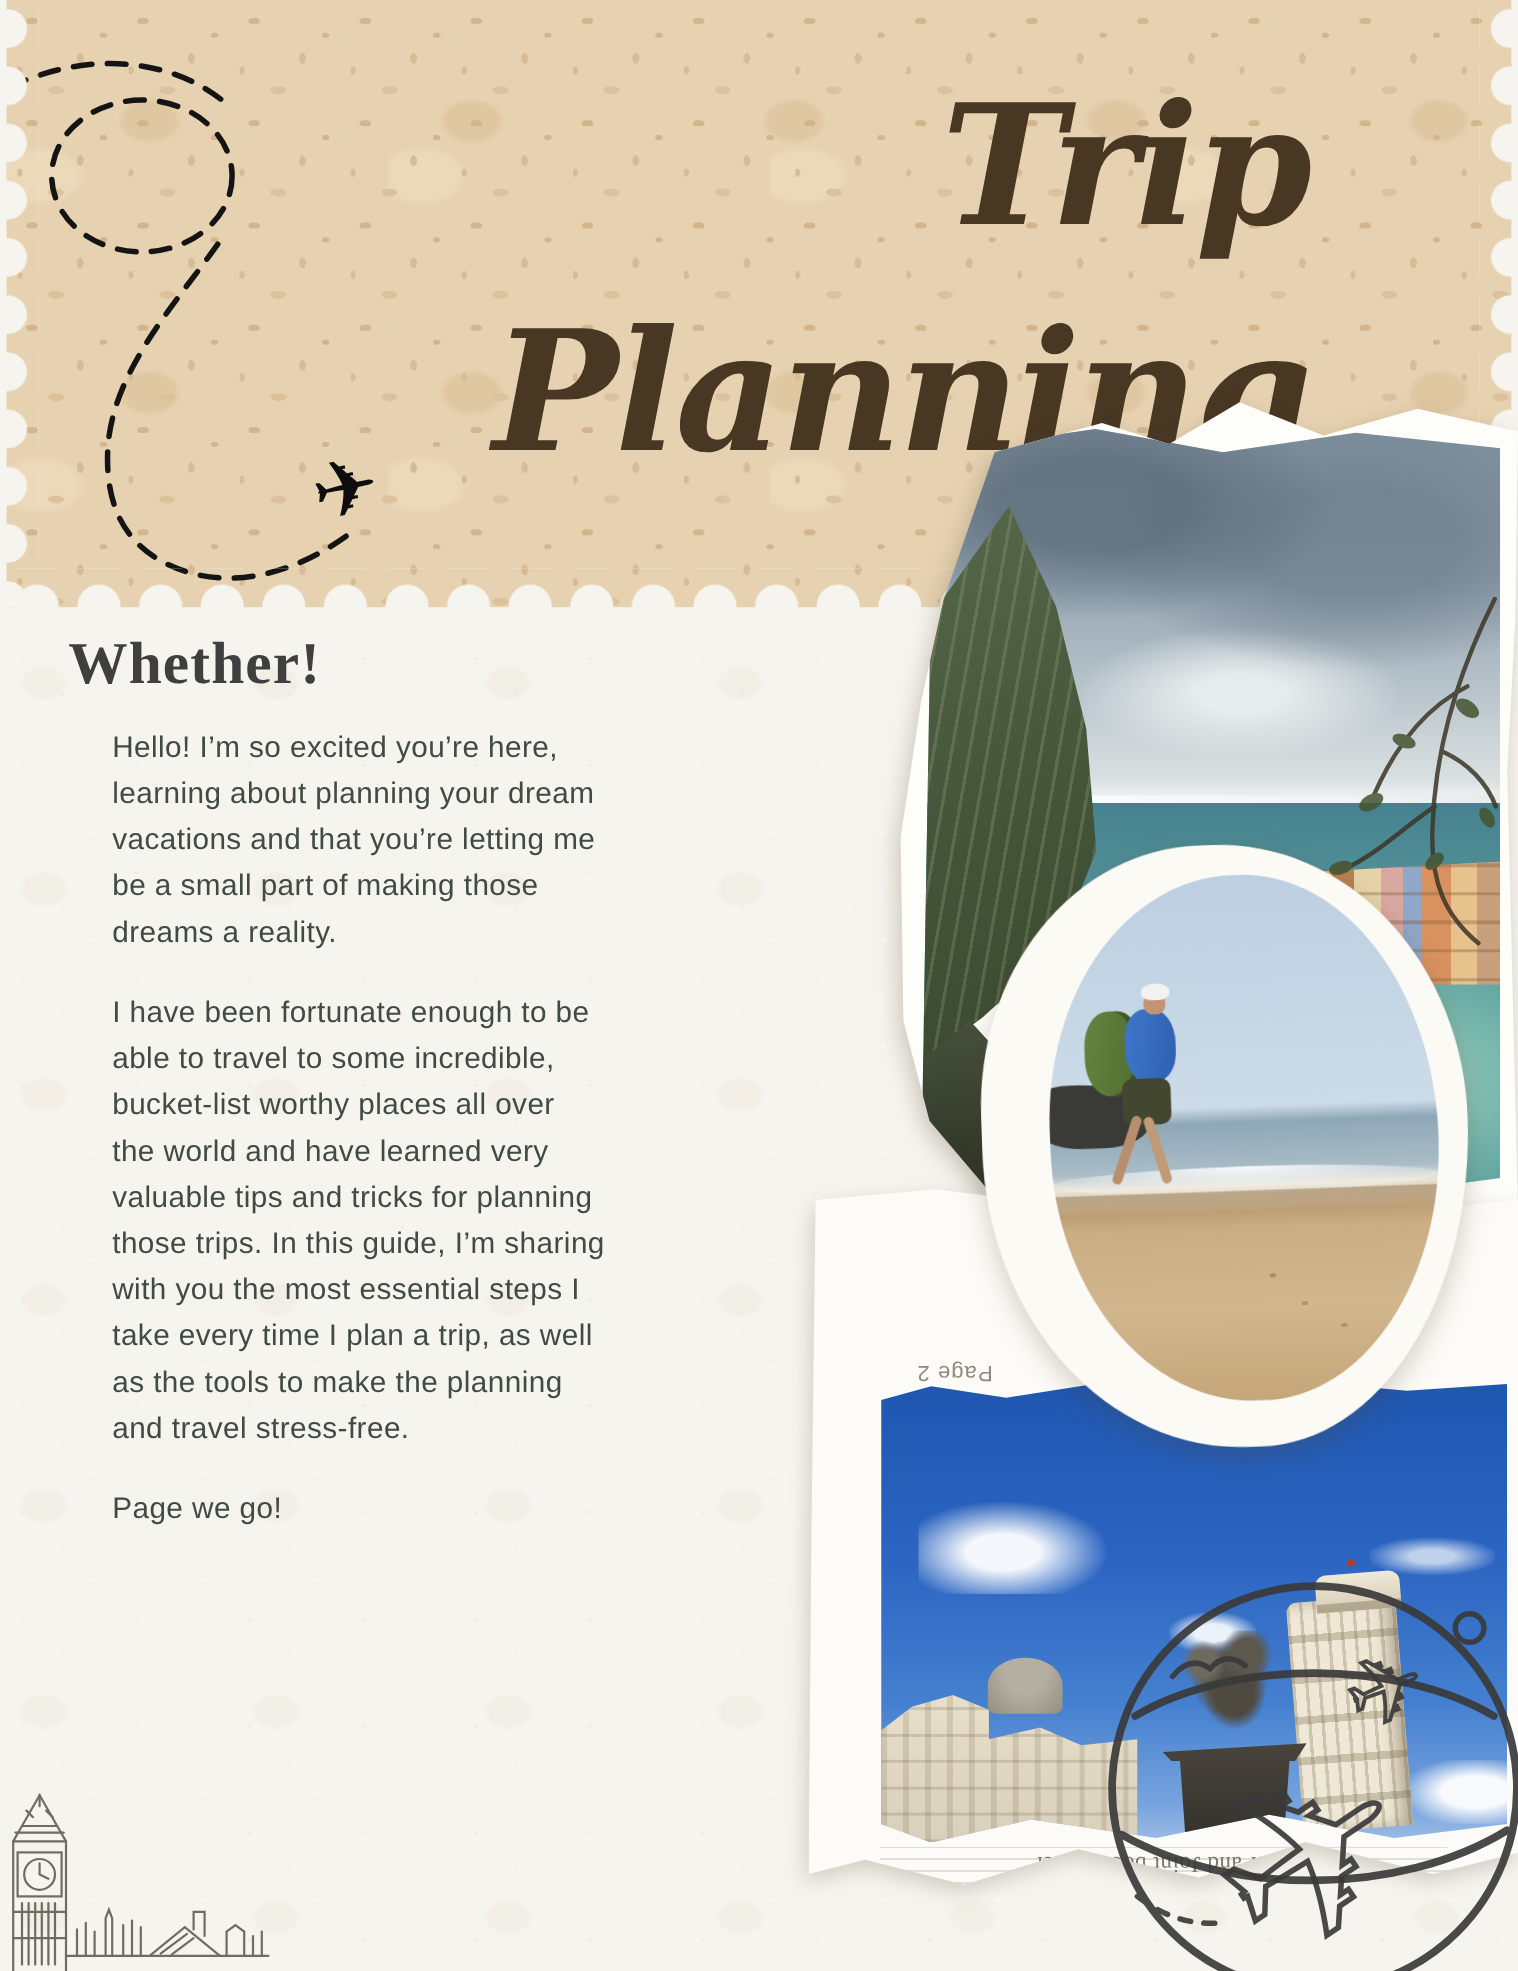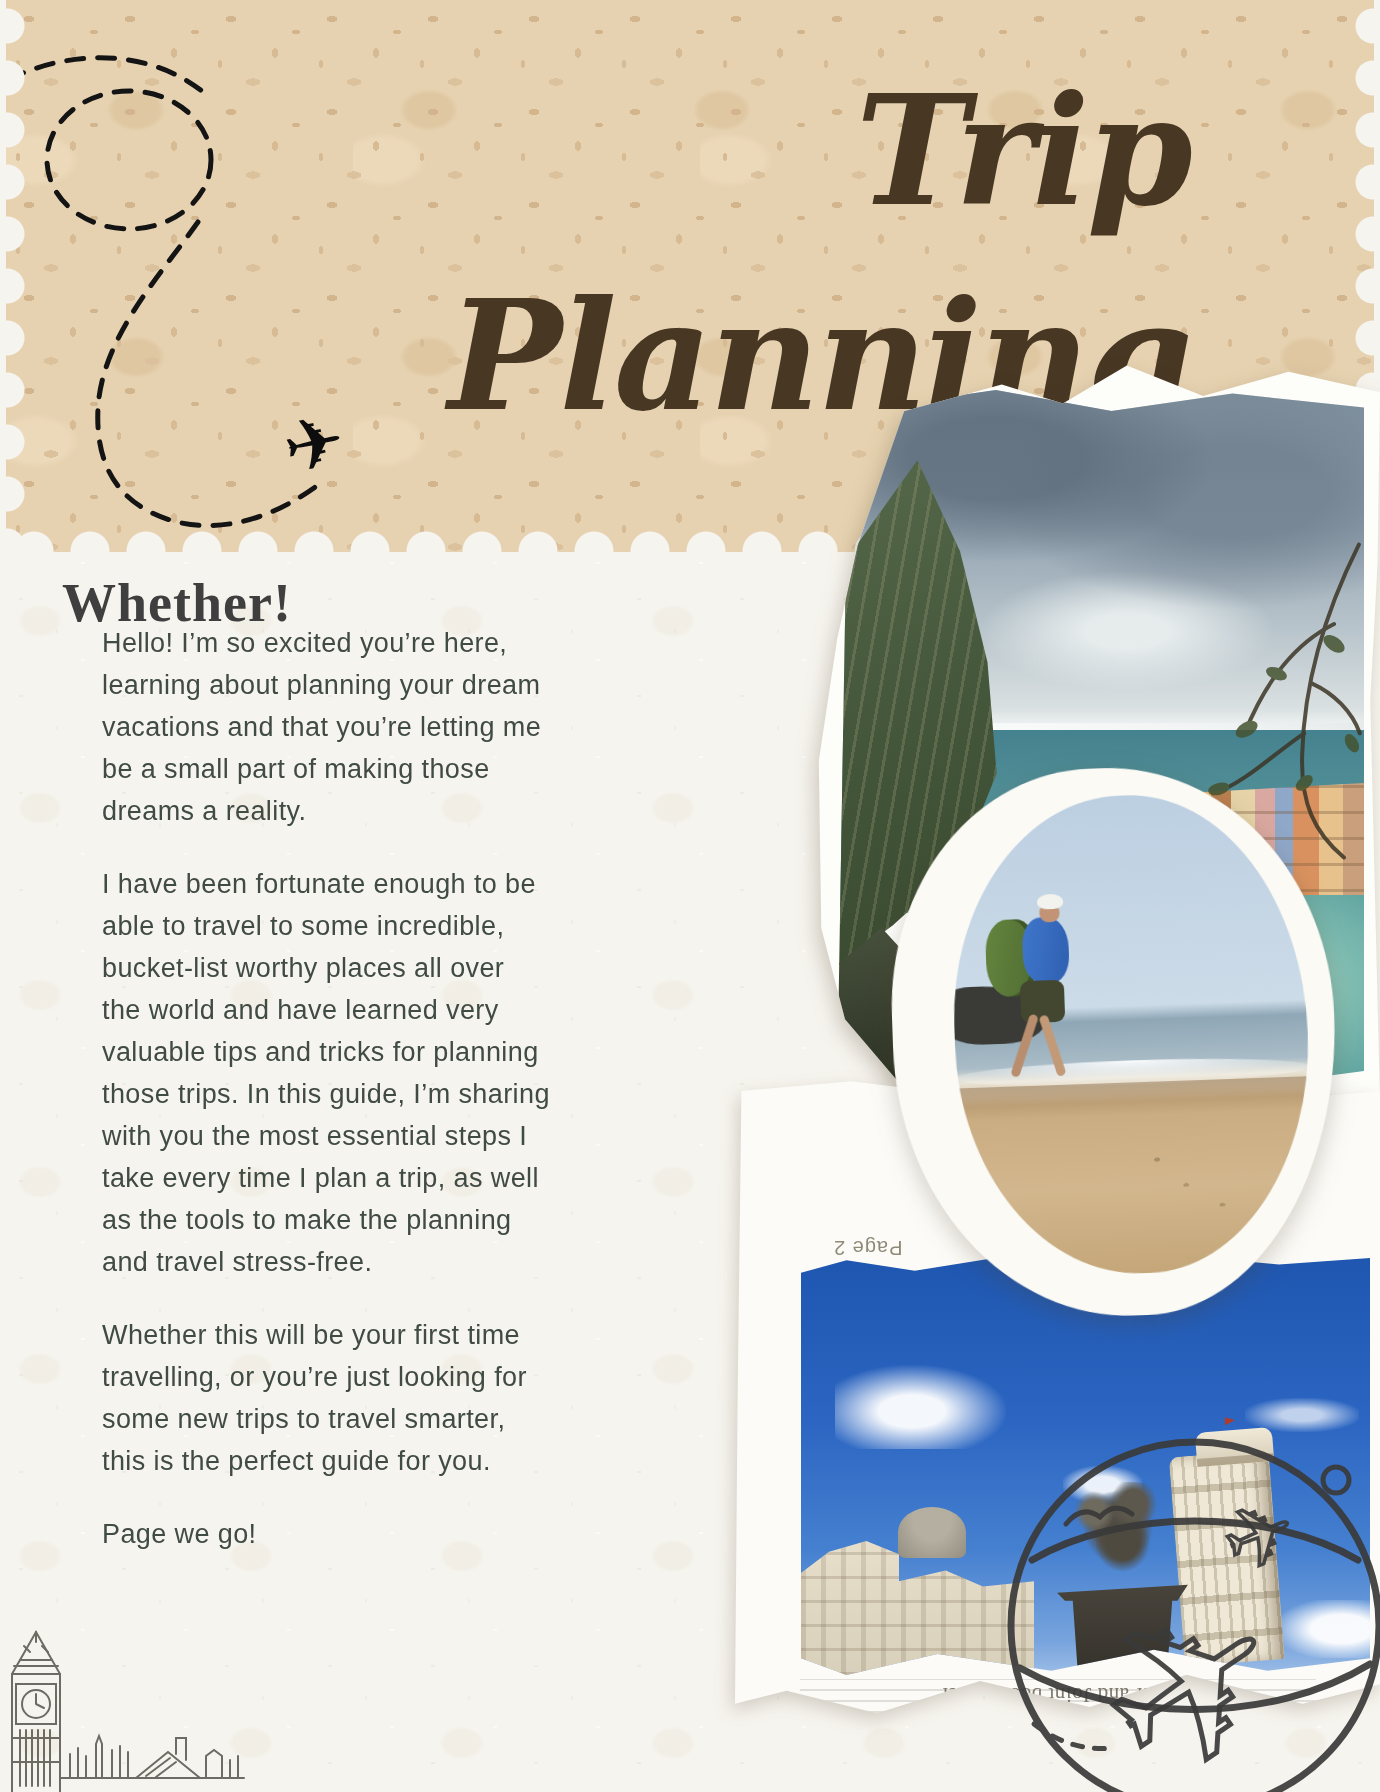--- a/index.html
+++ b/index.html
@@ -56,21 +56,21 @@
     position:absolute; left:278px; top:408px; font-size:72px; color:#0d0d0d;
     transform:rotate(-12deg); font-family:"DejaVu Sans", sans-serif; line-height:1;
   }
 
   
   .welcome-heading {
     position:absolute; left:62px; top:572px; z-index:5;
     font-family:"Liberation Serif", serif; font-weight:700;
     font-size:54px; color:#3e3f3e; letter-spacing:1px;
   }
-  .body-copy { position:absolute; left:102px; top:622px; width:545px; z-index:5; }
+  .body-copy { position:absolute; left:102px; top:658px; width:545px; z-index:5; }
   .body-copy p {
     white-space:pre-line;
     font-size:27px; line-height:42px; letter-spacing:.4px;
     color:#404b44; margin:0 0 31px 0;
   }
 
   
   .photo1 { position:absolute; left:770px; top:358px; width:610px; height:760px; z-index:2;
             filter:drop-shadow(-4px 8px 10px rgba(80,65,40,.25)); }
   .photo1 .frame { position:absolute; inset:0; background:#fdfdfa;
@@ -239,24 +239,20 @@
   <p>I have been fortunate enough to be
 able to travel to some incredible,
 bucket-list worthy places all over
 the world and have learned very
 valuable tips and tricks for planning
 those trips. In this guide, I’m sharing
 with you the most essential steps I
 take every time I plan a trip, as well
 as the tools to make the planning
 and travel stress-free.</p>
-  <p>Whether this will be your first time
-travelling, or you’re just looking for
-some new trips to travel smarter,
-this is the perfect guide for you.</p>
   <p>Page we go!</p>
 </section>
 
 <figure class="photo1">
   <div class="frame">
     <div class="img">
       <div class="p1-sky"></div>
       <div class="p1-horizon"></div>
       <div class="p1-sea"></div>
       <div class="p1-hill"></div>

